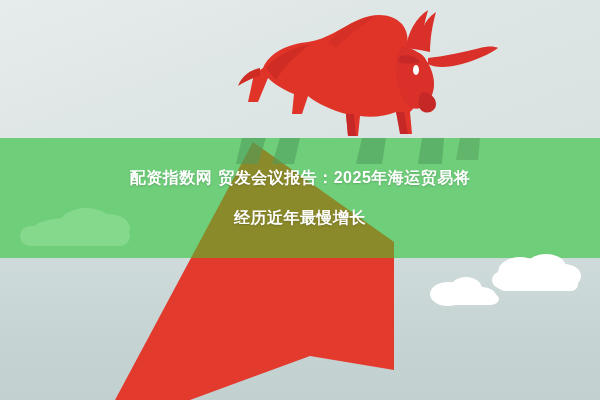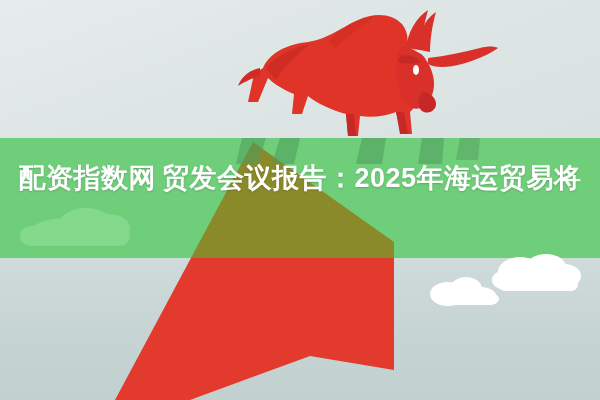--- a/index.html
+++ b/index.html
@@ -75,21 +75,21 @@
   }
 
   
   .headline {
     position: absolute;
     left: 0;
     top: 158px;
     width: 600px;
     text-align: center;
     color: #ffffff;
-    font-size: 27px;
+    font-size: 16px;
     font-weight: bold;
     line-height: 40px;
     letter-spacing: 0.5px;
     text-shadow: 0 1px 2px rgba(0,0,0,0.18);
     white-space: nowrap;
   }
   .headline .line {
     display: block;
   }
   .headline .brand {
@@ -204,15 +204,16 @@
       <ellipse cx="74" cy="22" rx="17" ry="12"></ellipse>
       <ellipse cx="16" cy="26" rx="14" ry="10"></ellipse>
       <rect x="8" y="22" width="80" height="15" rx="7"></rect>
     </g>
   </svg>
 
   <div class="headline">
     <span class="line">
       <span class="brand">配资指数网</span><span>贸发会议报告：2025年海运贸易将</span>
     </span>
+    <span class="line">经历近年最慢增长</span>
   </div>
 
 </div>
 
 </body></html>

